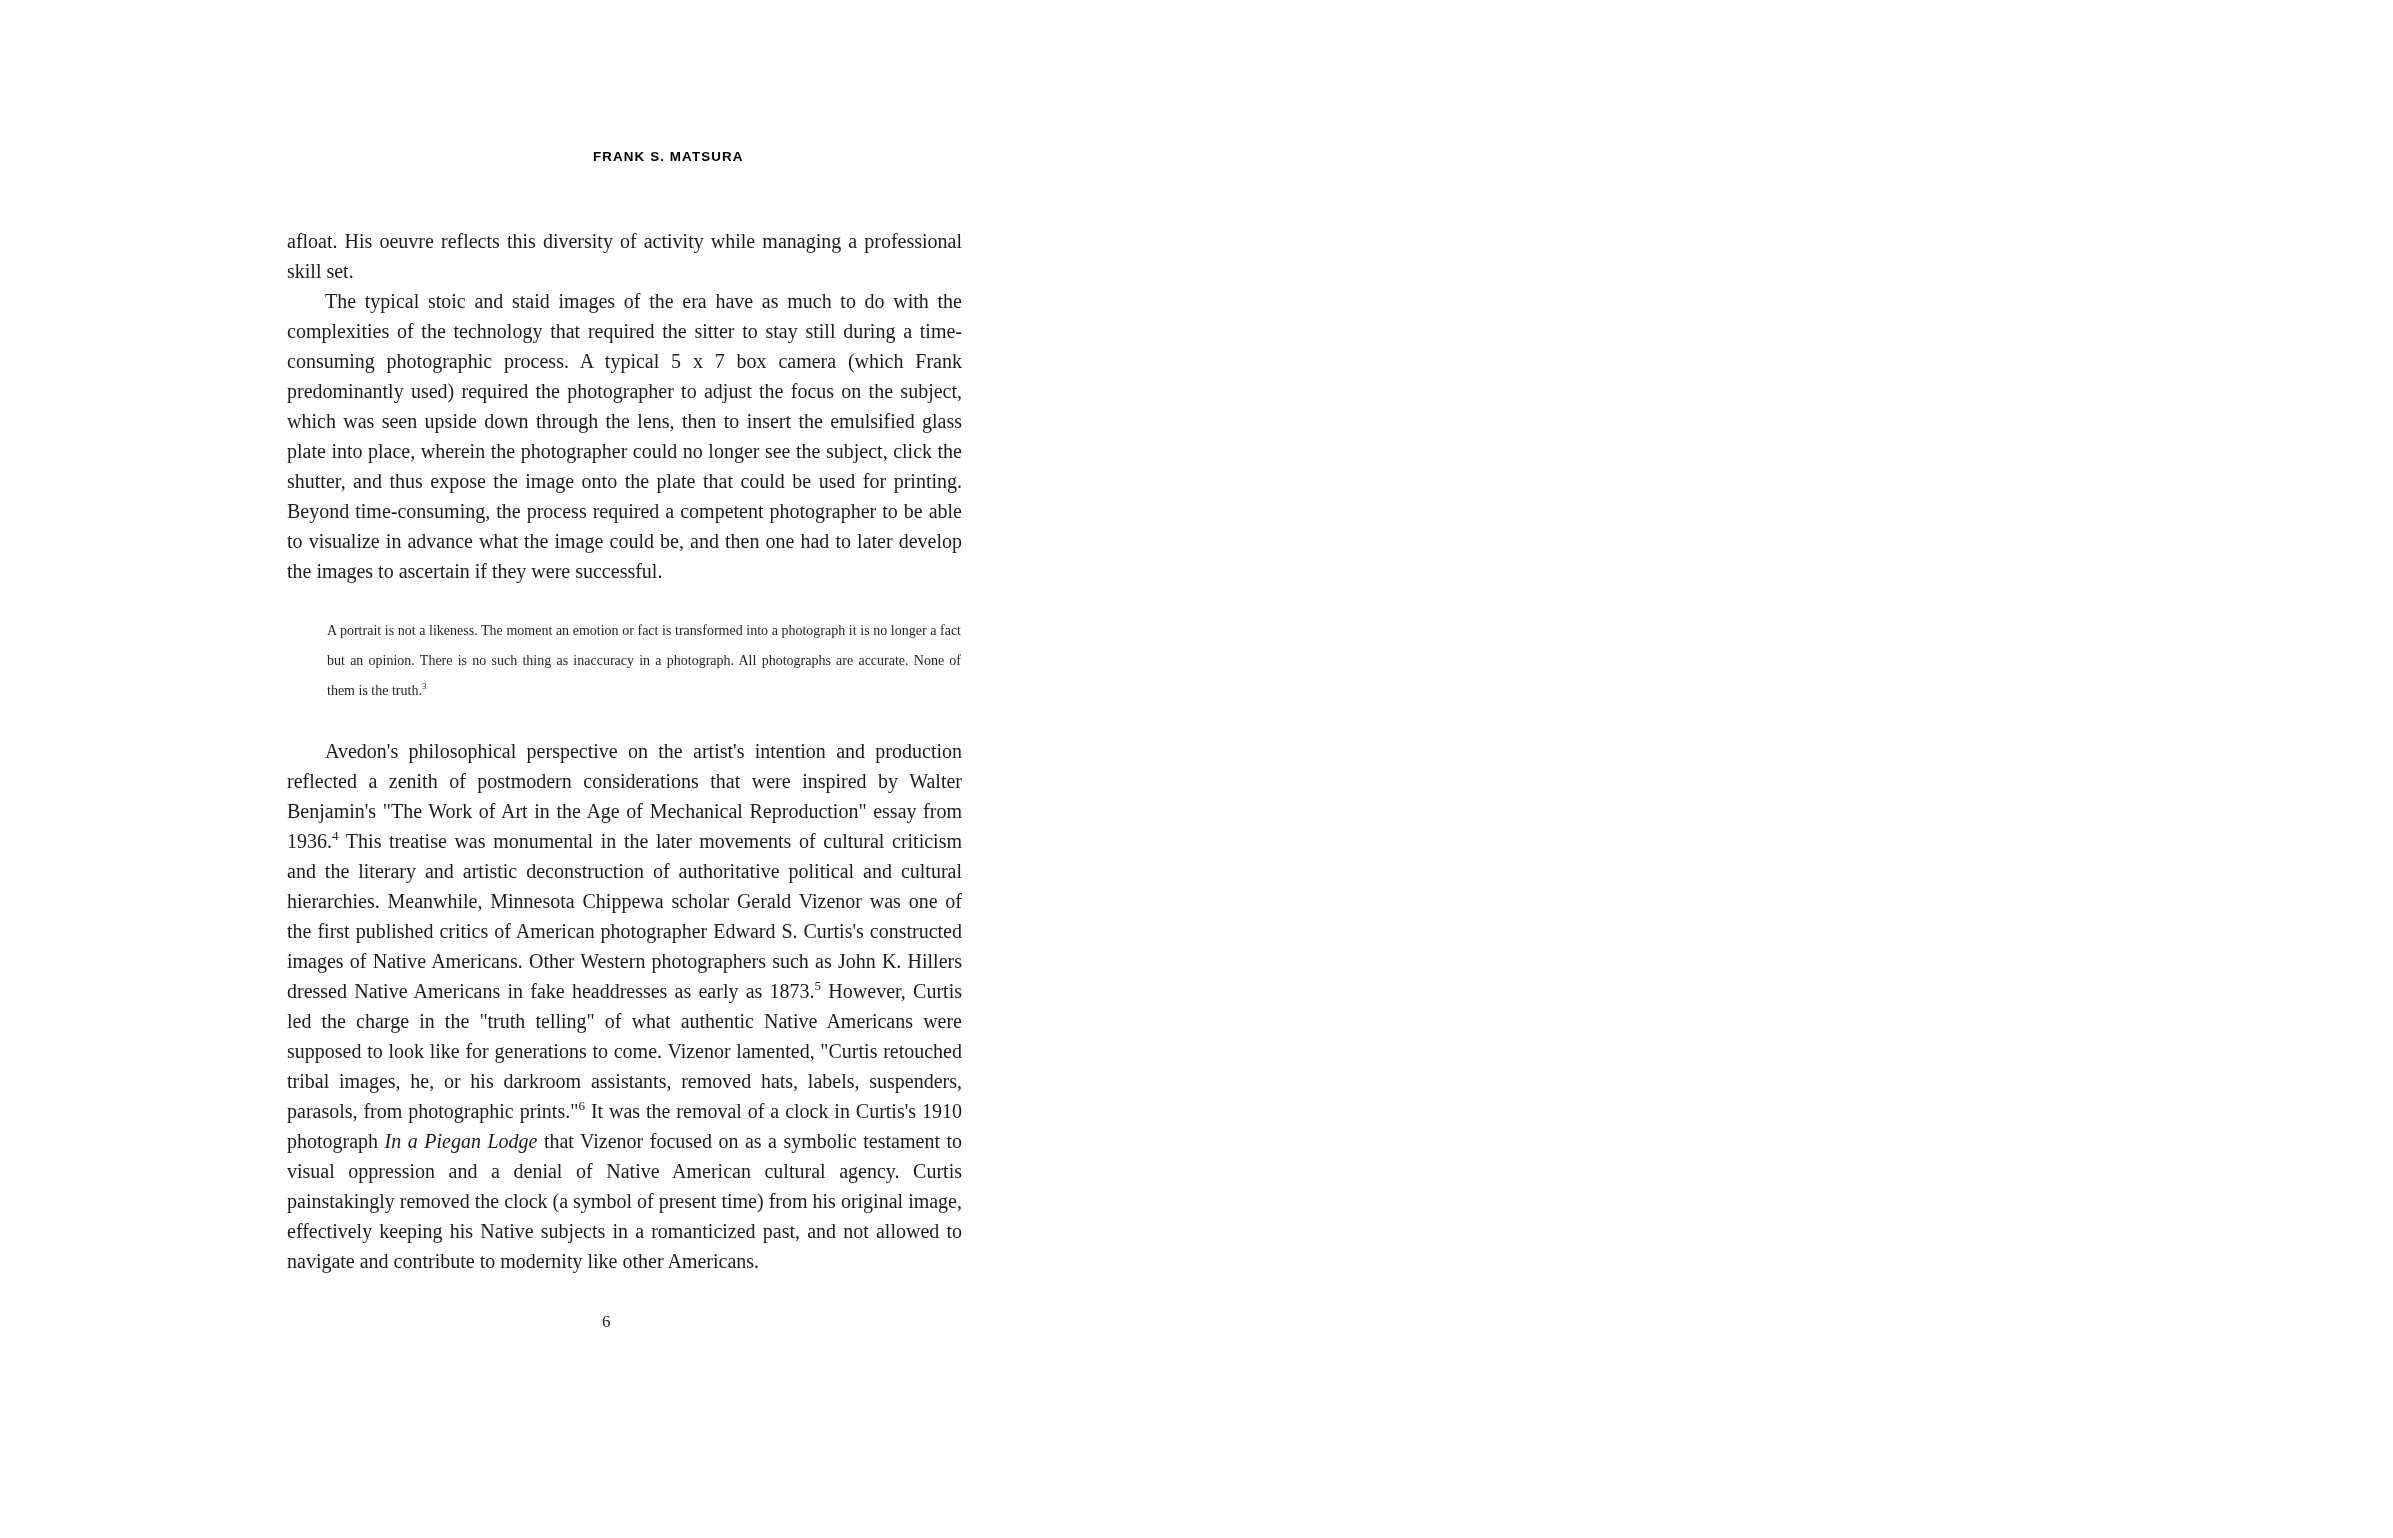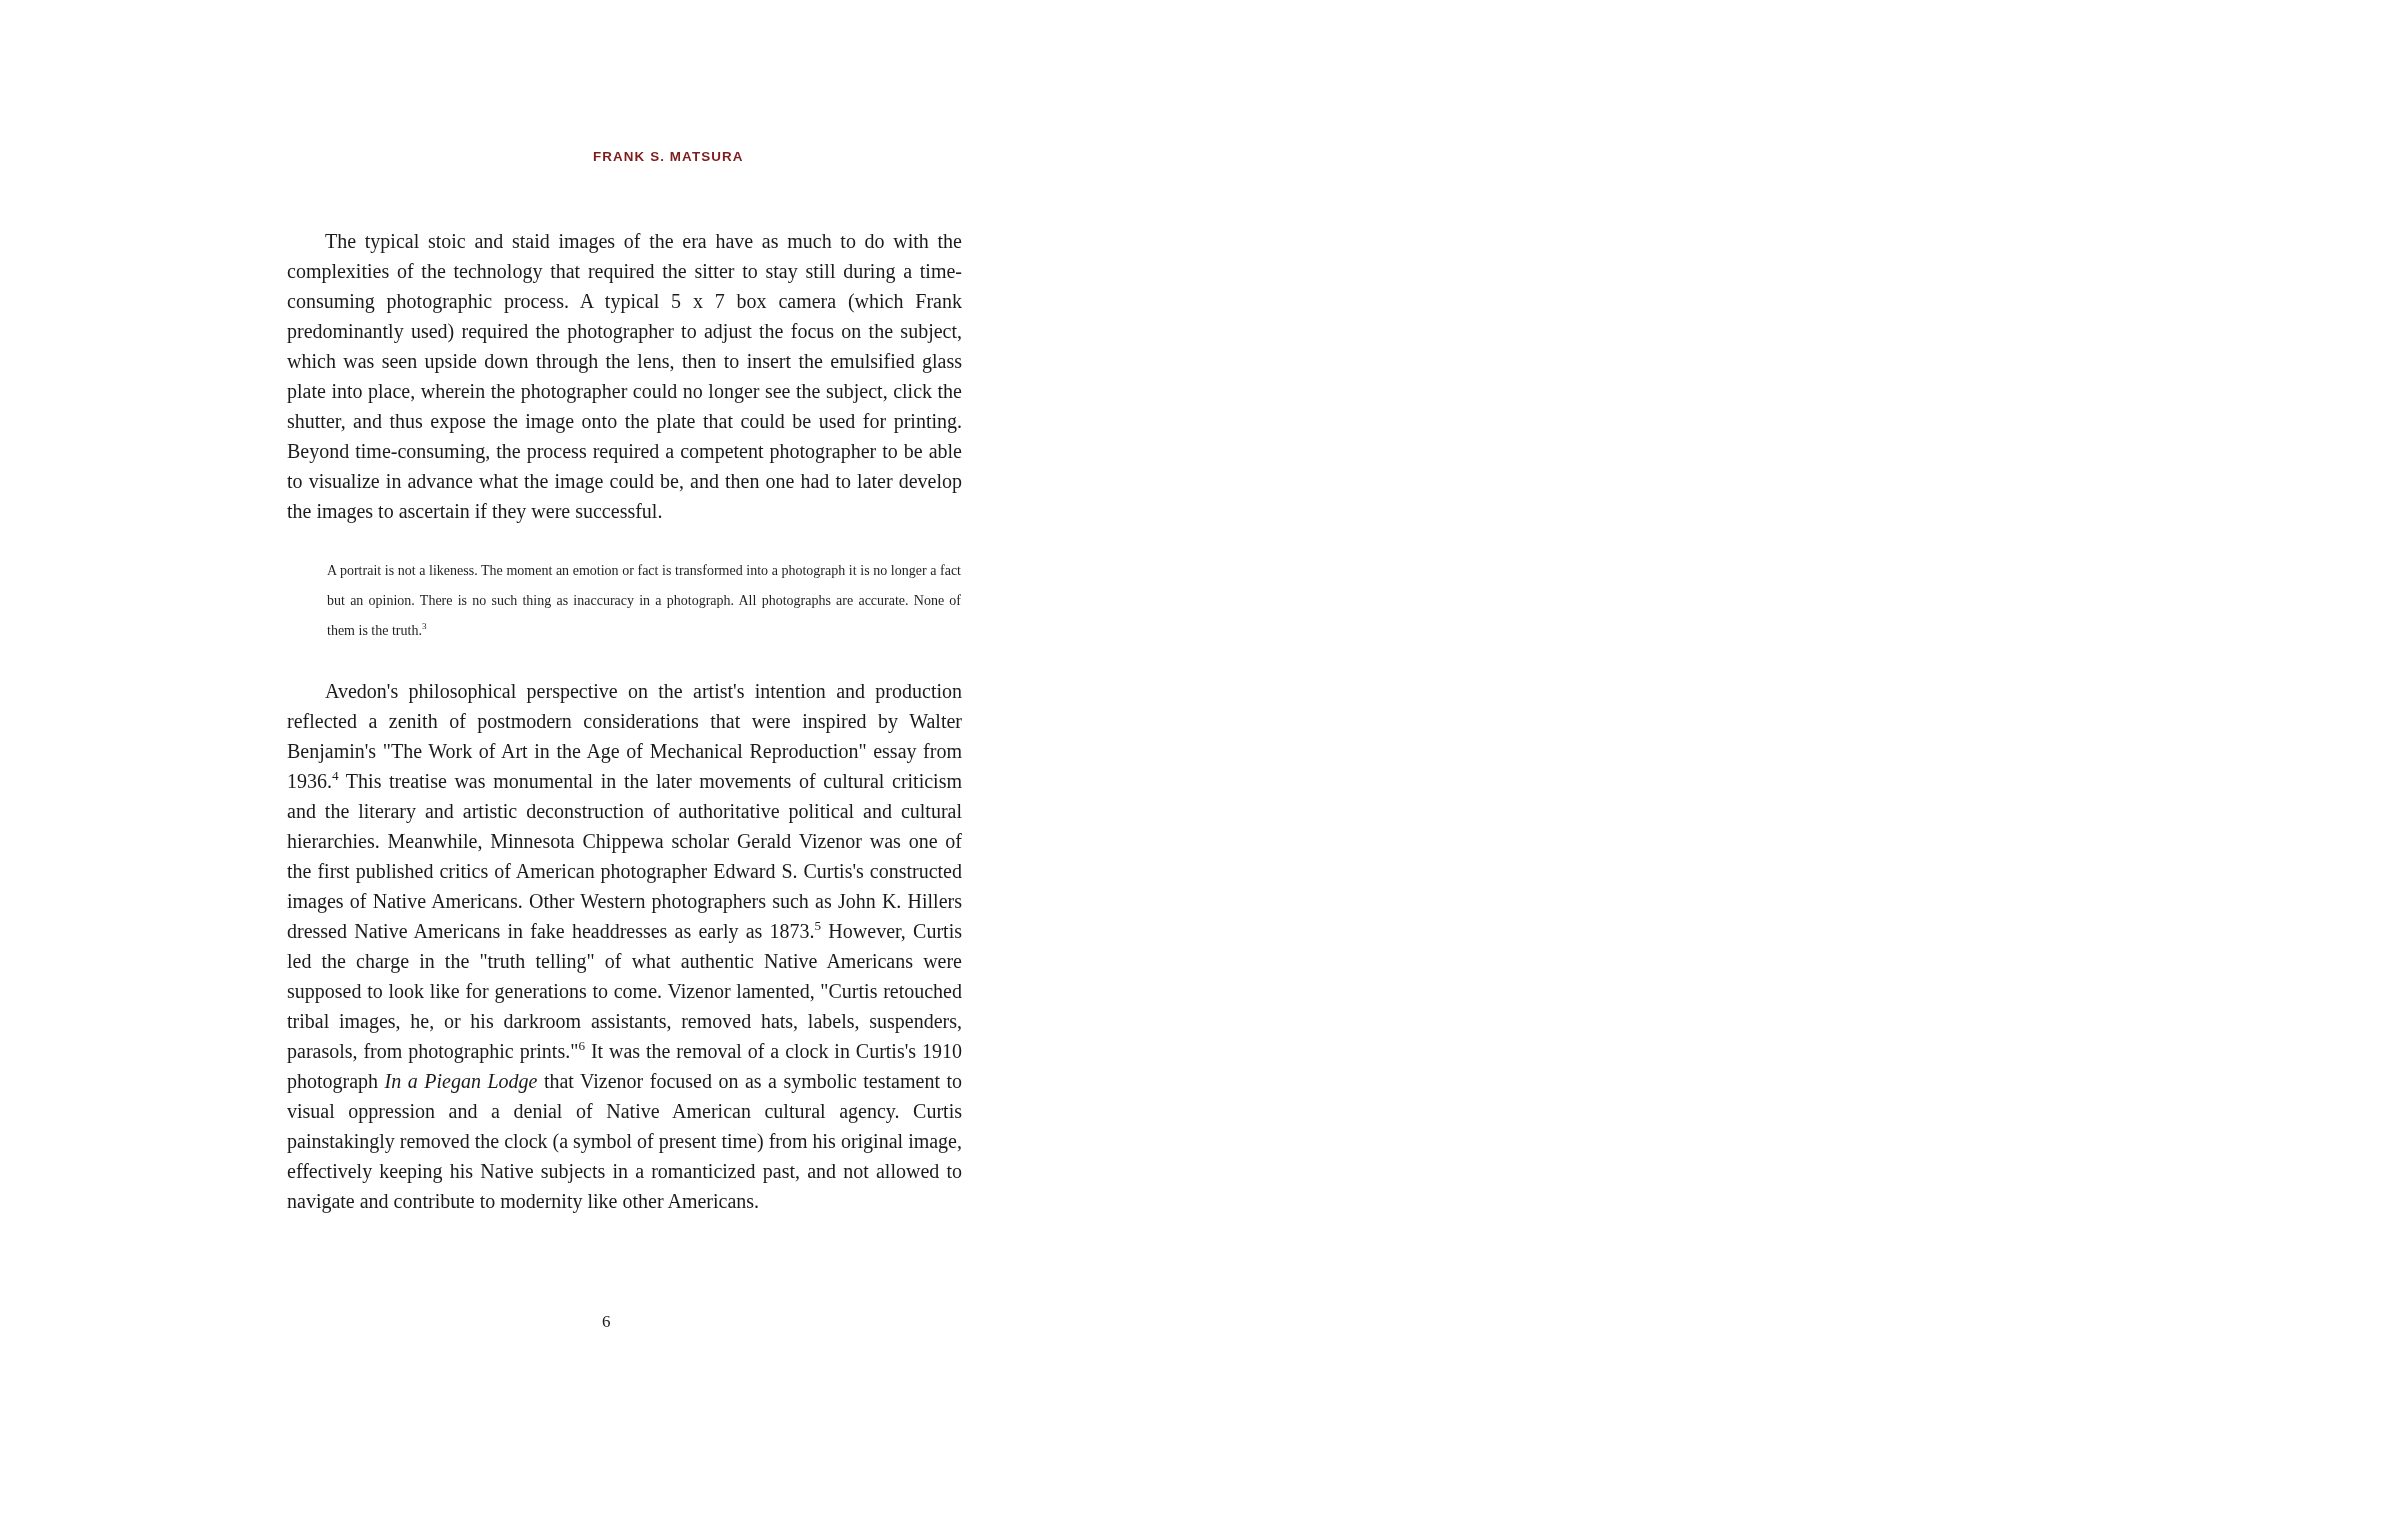--- a/index.html
+++ b/index.html
@@ -28,21 +28,21 @@
   }
 
   
   .runhead {
     position: absolute;
     top: 149px;
     font-family: "Liberation Sans", sans-serif;
     font-size: 13.4px;
     font-weight: bold;
     letter-spacing: 1.1px;
-    color: #7f1d1d;
+    color: #000000;
     padding-left: 45px;
   }
   .runhead.left  { left: 548px; }
 
   
   .folio {
     position: absolute;
     bottom: 206px;
     font-family: "Liberation Serif", serif;
     font-size: 17px;
@@ -92,20 +92,21 @@
 <body>
 
 <div class="spread">
 
   <div class="page">
 
     <div class="runhead left">FRANK S. MATSURA</div>
 
     <div class="textcol">
 
+      <p>afloat. His oeuvre reflects this diversity of activity while managing a professional skill set.</p>
 
       <p class="indent">The typical stoic and staid images of the era have as much to do with the complexities of the technology that required the sitter to stay still during a time-consuming photographic process. A typical 5 x 7 box camera (which Frank predominantly used) required the photographer to adjust the focus on the subject, which was seen upside down through the lens, then to insert the emulsified glass plate into place, wherein the photographer could no longer see the subject, click the shutter, and thus expose the image onto the plate that could be used for printing. Beyond time-consuming, the process required a competent photographer to be able to visualize in advance what the image could be, and then one had to later develop the images to ascertain if they were successful.</p>
 
       <div class="blockquote">
         <p><span>A portrait is not a likeness. The moment an emotion or fact is transformed into a photograph it is no longer a fact but an opinion. There is no such thing as inaccuracy in a photograph. All photographs are accurate. None of them is the truth.</span><sup>3</sup></p>
       </div>
 
       <p class="indent"><span>Avedon's philosophical perspective on the artist's intention and production reflected a zenith of postmodern considerations that were inspired by Walter Benjamin's "The Work of Art in the Age of Mechanical Reproduction" essay from 1936.</span><sup>4</sup><span> This treatise was monumental in the later movements of cultural criticism and the literary and artistic deconstruction of authoritative political and cultural hierarchies. Meanwhile, Minnesota Chippewa scholar Gerald Vizenor was one of the first published critics of American photographer Edward S. Curtis's constructed images of Native Americans. Other Western photographers such as John K. Hillers dressed Native Americans in fake headdresses as early as 1873.</span><sup>5</sup><span> However, Curtis led the charge in the "truth telling" of what authentic Native Americans were supposed to look like for generations to come. Vizenor lamented, "Curtis retouched tribal images, he, or his darkroom assistants, removed hats, labels, suspenders, parasols, from photographic prints."</span><sup>6</sup><span> It was the removal of a clock in Curtis's 1910 photograph </span><em>In a Piegan Lodge</em><span> that Vizenor focused on as a symbolic testament to visual oppression and a denial of Native American cultural agency. Curtis painstakingly removed the clock (a symbol of present time) from his original image, effectively keeping his Native subjects in a romanticized past, and not allowed to navigate and contribute to modernity like other Americans.</span></p>
 
     </div>

